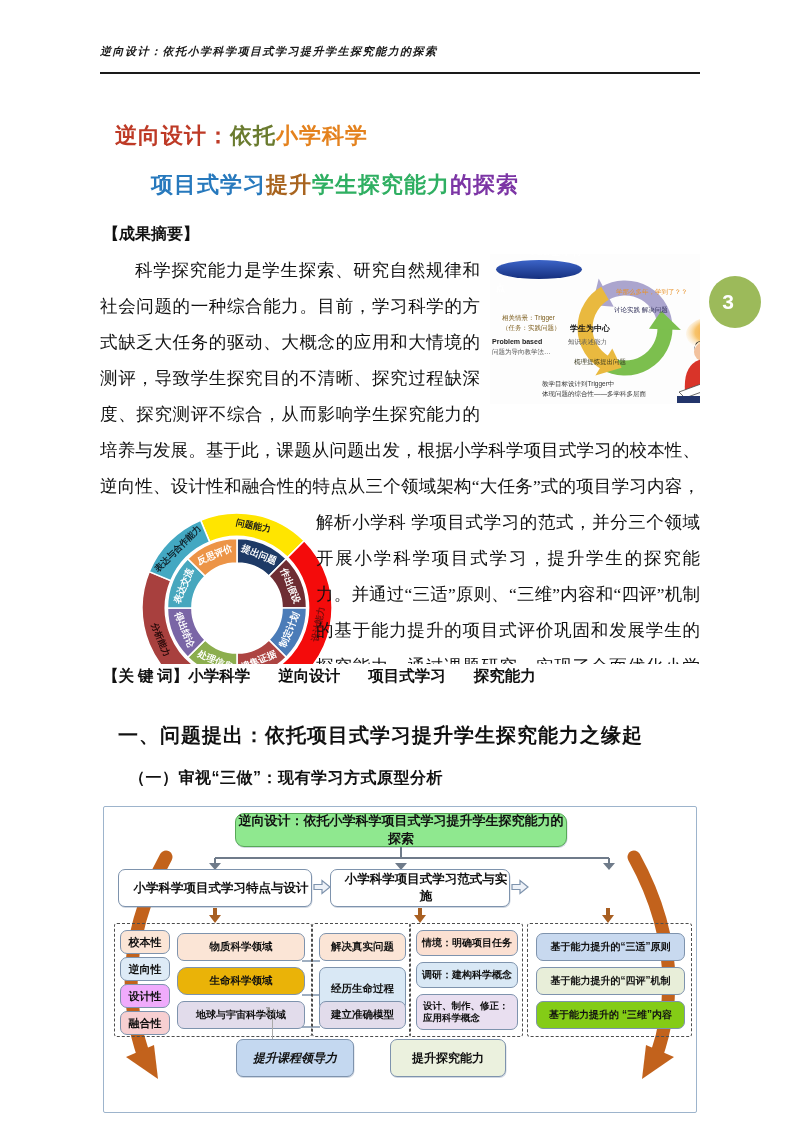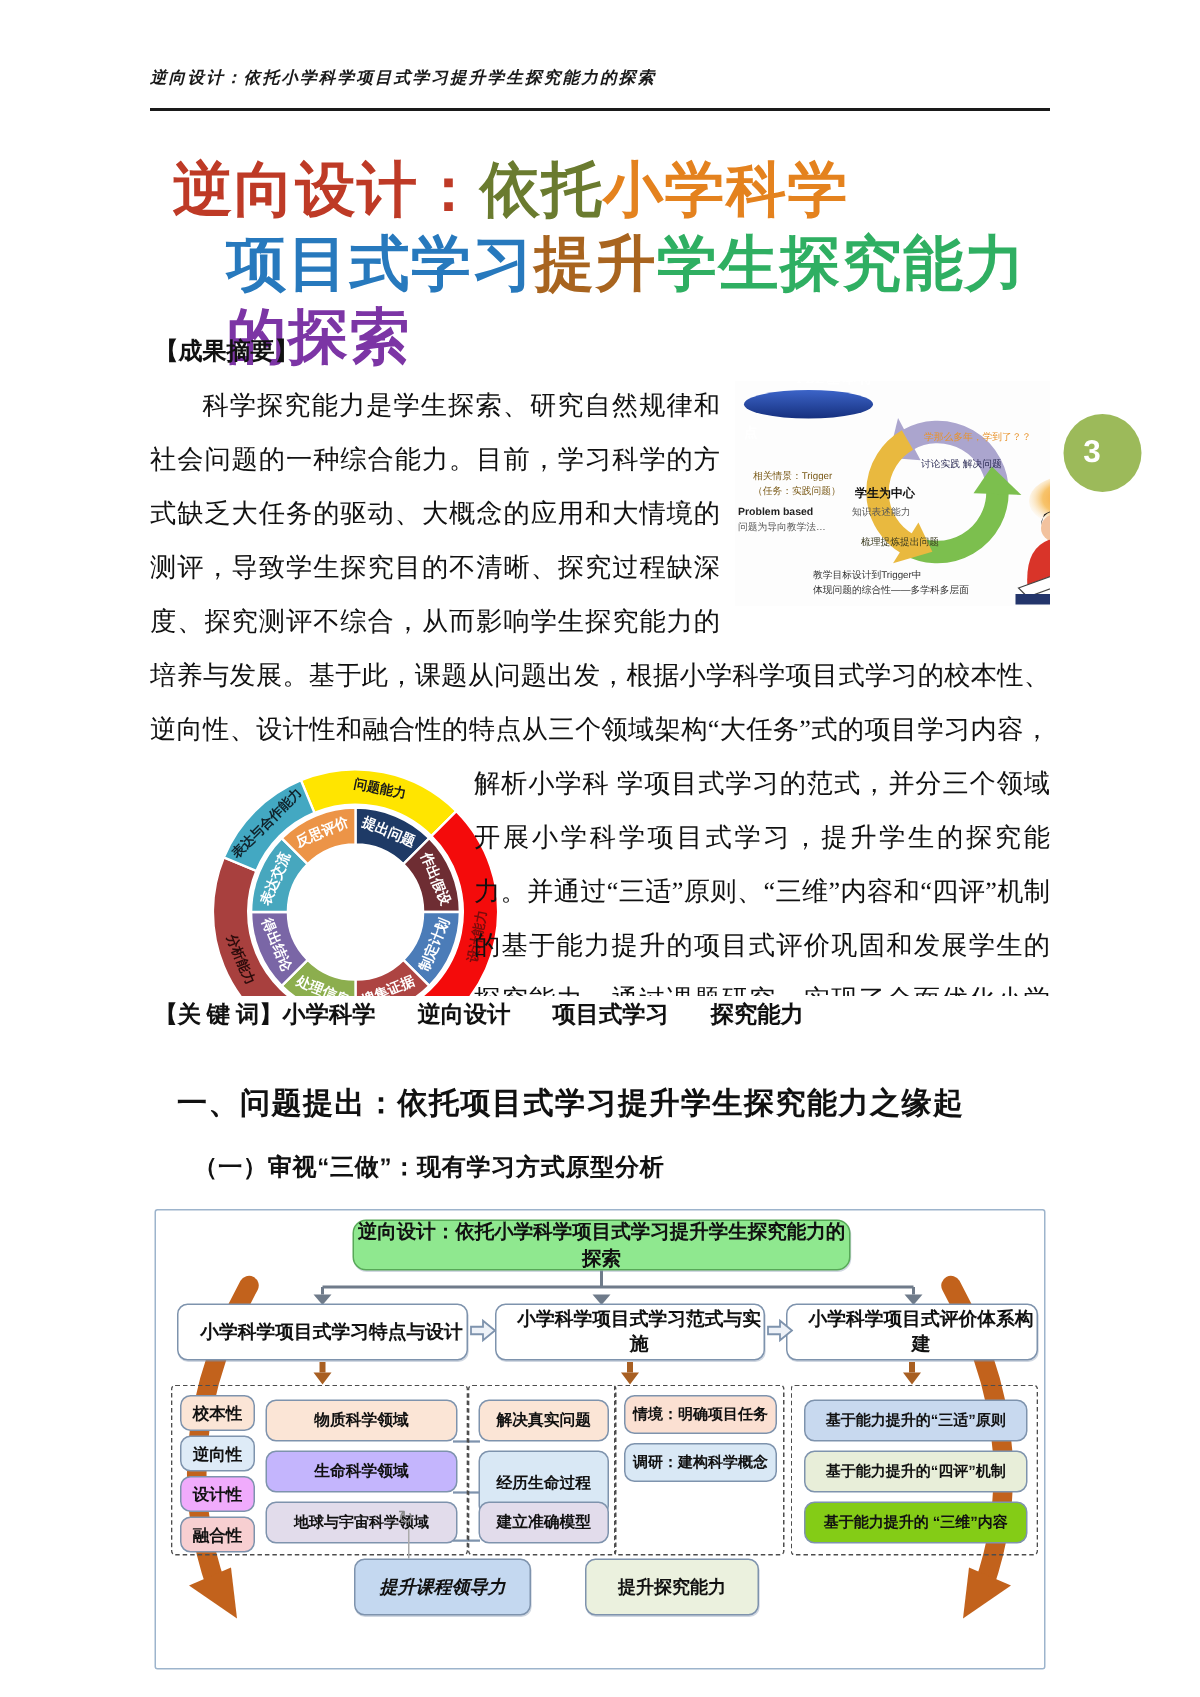--- a/index.html
+++ b/index.html
@@ -9,22 +9,22 @@
   .running-header{position:absolute;left:100px;top:44px;width:600px;
     font-family:"Liberation Serif",serif;font-style:italic;font-weight:600;
     font-size:11px;letter-spacing:1.5px;color:#1a1a1a;}
   .header-rule{position:absolute;left:100px;top:72px;width:600px;height:0;
     border-top:2px solid #1a1a1a;}
   
   .page-badge{position:absolute;left:709px;top:276px;width:52px;height:52px;border-radius:50%;
     background:#9cba5a;color:#fff;font-size:21px;font-weight:bold;
     display:flex;align-items:center;justify-content:center;padding-right:14px;box-sizing:border-box;}
   
-  .title{position:absolute;left:115px;top:76px;width:600px;font-weight:bold;
-    font-size:40px;line-height:49px;letter-spacing:1px;}
+  .title{position:absolute;left:115px;top:96px;width:600px;font-weight:bold;
+    font-size:22px;line-height:49px;letter-spacing:1px;}
   .title .l2{display:block;margin-left:36px;}
   
   .abs-label{position:absolute;left:103px;top:224px;font-family:"Liberation Serif",serif;
     font-weight:bold;font-size:16px;}
   .abstract-body{position:absolute;left:100px;top:252px;width:600px;height:412px;overflow:hidden;
     font-family:"Liberation Serif",serif;font-size:17.5px;line-height:36px;
     text-align:justify;text-indent:2em;}
   
   .pbl-fig{float:right;width:210px;height:150px;margin:2px 0 6px 10px;position:relative;
     background:#fdfdfd;overflow:hidden;}
@@ -196,21 +196,20 @@
 
       <line x1="198" y1="154" x2="216" y2="154" stroke="#7e93ad" stroke-width="1.5"></line>
       <line x1="198" y1="188" x2="216" y2="188" stroke="#7e93ad" stroke-width="1.5"></line>
       <line x1="198" y1="220" x2="216" y2="220" stroke="#7e93ad" stroke-width="1.5"></line>
     </svg>
 
     <div class="fc-box fc-top fc-abs">逆向设计：依托小学科学项目式学习提升学生探究能力的探索</div>
 
     <div class="fc-box fc-l2 fc-abs" style="left:14px;width:194px;">小学科学项目式学习特点与设计</div>
     <div class="fc-box fc-l2 fc-abs" style="left:226px;width:180px;">小学科学项目式学习范式与实施</div>
-    <div class="fc-box fc-l2 fc-abs" style="left:420px;width:168px;">小学科学项目式评价体系构建</div>
 
     <svg class="block-arrow" style="left:209px;top:72px;" width="18" height="16" viewBox="0 0 18 16">
         <polygon points="1,5.5 9,5.5 9,1.5 17,8 9,14.5 9,10.5 1,10.5" fill="#eef2f8" stroke="#7e93ad" stroke-width="1.2"></polygon>
       </svg>
     <svg class="block-arrow" style="left:407px;top:72px;" width="18" height="16" viewBox="0 0 18 16">
         <polygon points="1,5.5 9,5.5 9,1.5 17,8 9,14.5 9,10.5 1,10.5" fill="#eef2f8" stroke="#7e93ad" stroke-width="1.2"></polygon>
       </svg>
 
     <div class="dn-stem fc-abs" style="left:109px;top:101px;height:7px;"></div>
     <div class="dn-tri fc-abs" style="left:105px;top:108px;"></div>
@@ -218,33 +217,34 @@
     <div class="dn-tri fc-abs" style="left:310px;top:108px;"></div>
     <div class="dn-stem fc-abs" style="left:502px;top:101px;height:7px;"></div>
     <div class="dn-tri fc-abs" style="left:498px;top:108px;"></div>
 
     <div class="fc-group fc-abs" style="left:10px;width:198px;">
       <div class="fc-cell small" style="left: 5px; top: 6px; width: 50px; height: 23px; background: rgb(251, 229, 214);">校本性</div>
       <div class="fc-cell small" style="left: 5px; top: 33px; width: 50px; height: 23px; background: rgb(222, 235, 247);">逆向性</div>
       <div class="fc-cell small" style="left: 5px; top: 60px; width: 50px; height: 23px; background: #f0abfc;">设计性</div>
       <div class="fc-cell small" style="left: 5px; top: 87px; width: 50px; height: 23px; background: rgb(247, 207, 209);">融合性</div>
       <div class="fc-cell" style="left: 62px; top: 9px; width: 128px; height: 28px; background: rgb(251, 229, 214);">物质科学领域</div>
-      <div class="fc-cell" style="left: 62px; top: 43px; width: 128px; height: 28px; background: #c4b5fd;">生命科学领域</div>
+      <div class="fc-cell" style="left: 62px; top: 43px; width: 128px; height: 28px; background: #eab308; border-radius: 10px;">生命科学领域</div>
       <div class="fc-cell" style="left: 62px; top: 77px; width: 128px; height: 28px; font-size: 10px; background: rgb(226, 220, 235);">地球与宇宙科学领域</div>
     </div>
 
     <div class="fc-group fc-abs" style="left:208px;width:99px;">
       <div class="fc-cell" style="left: 6px; top: 9px; width: 87px; height: 28px; background: rgb(251, 229, 214);">解决真实问题</div>
       <div class="fc-cell" style="left: 6px; top: 43px; width: 87px; height: 44px; background: rgb(217, 232, 245);">经历生命过程</div>
       <div class="fc-cell" style="left: 6px; top: 77px; width: 87px; height: 28px; background: rgb(226, 220, 235);">建立准确模型</div>
     </div>
 
     <div class="fc-group fc-abs" style="left:305px;width:114px;">
       <div class="fc-cell" style="left: 6px; top: 6px; width: 102px; height: 26px; font-size: 10px; background: rgb(251, 224, 210);">情境：明确项目任务</div>
       <div class="fc-cell" style="left: 6px; top: 38px; width: 102px; height: 26px; font-size: 10px; background: rgb(217, 232, 245);">调研：建构科学概念</div>
+      <div class="fc-cell two-line" style="left: 6px; top: 70px; width: 102px; height: 36px; background: rgb(233, 223, 240);">设计、制作、修正：应用科学概念</div>
     </div>
 
     <div class="fc-group fc-abs" style="left:423px;width:165px;">
       <div class="fc-cell eval" style="left: 8px; top: 9px; width: 149px; height: 28px; background: rgb(200, 217, 239);">基于能力提升的“三适”原则</div>
       <div class="fc-cell eval" style="left: 8px; top: 43px; width: 149px; height: 28px; background: rgb(232, 238, 217);">基于能力提升的“四评”机制</div>
       <div class="fc-cell eval" style="left: 8px; top: 77px; width: 149px; height: 28px; background: #84cc16;">基于能力提升的 “三维”内容</div>
     </div>
 
     <span class="rotate-glyph">↻</span>
     <div class="rotate-stem"></div>

